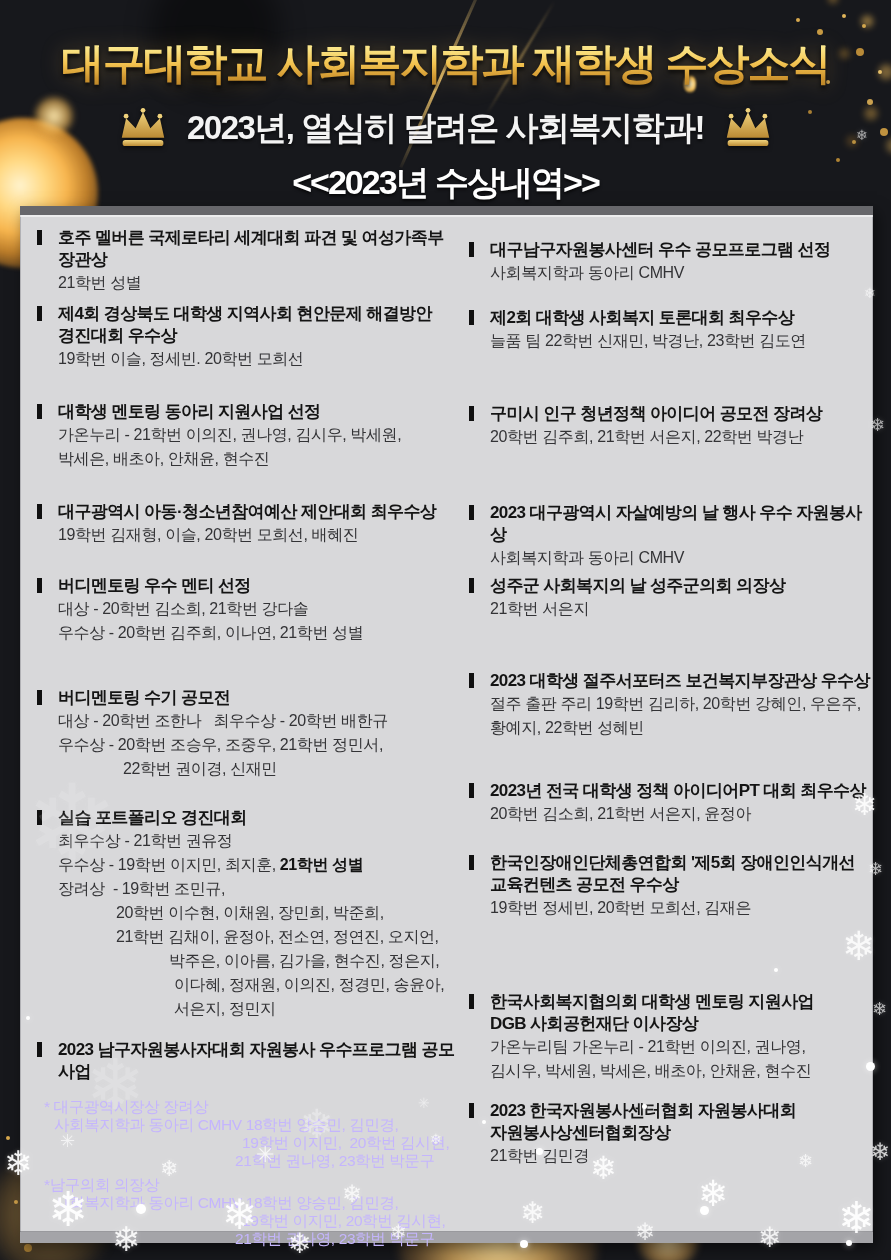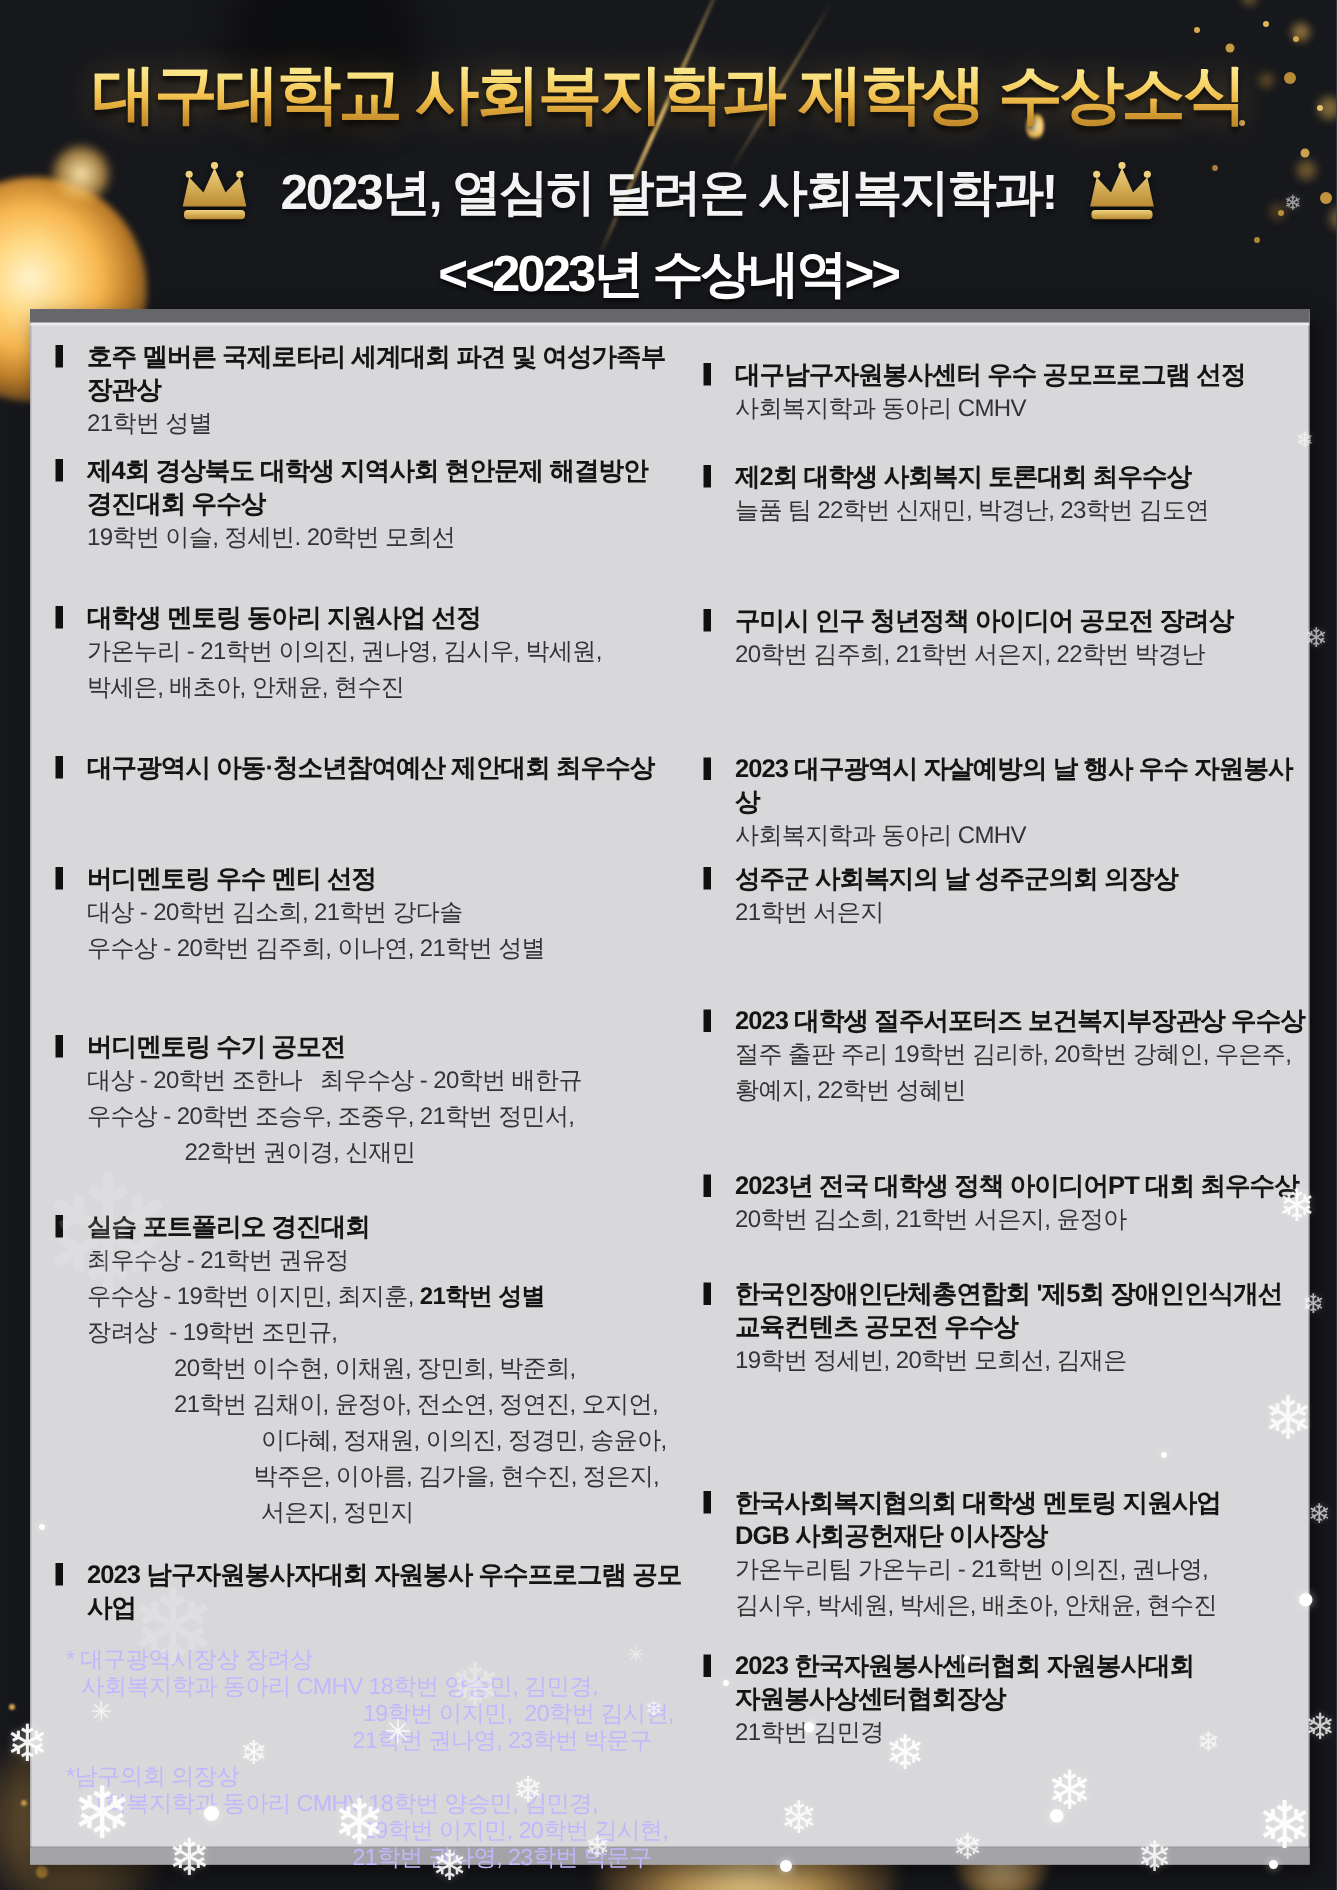--- a/index.html
+++ b/index.html
@@ -142,20 +142,21 @@
     </div>
 
     <div class="entry" style="top:186px">
       <div class="etitle"><span class="marker"></span><span>대학생 멘토링 동아리 지원사업 선정</span></div>
       <div class="eline">가온누리 - 21학번 이의진, 권나영, 김시우, 박세원,</div>
       <div class="eline">박세은, 배초아, 안채윤, 현수진</div>
     </div>
 
     <div class="entry" style="top:286px">
       <div class="etitle"><span class="marker"></span><span>대구광역시 아동·청소년참여예산 제안대회 최우수상</span></div>
+      <div class="eline">19학번 김재형, 이슬, 20학번 모희선, 배혜진</div>
     </div>
 
     <div class="entry" style="top:360px">
       <div class="etitle"><span class="marker"></span><span>버디멘토링 우수 멘티 선정</span></div>
       <div class="eline">대상 - 20학번 김소희, 21학번 강다솔</div>
       <div class="eline">우수상 - 20학번 김주희, 이나연, 21학번 성별</div>
     </div>
 
     <div class="entry" style="top:472px">
       <div class="etitle"><span class="marker"></span><span>버디멘토링 수기 공모전</span></div>
@@ -164,22 +165,22 @@
       <div class="eline i87">22학번 권이경, 신재민</div>
     </div>
 
     <div class="entry" style="top:592px">
       <div class="etitle"><span class="marker"></span><span>실습 포트폴리오 경진대회</span></div>
       <div class="eline">최우수상 - 21학번 권유정</div>
       <div class="eline"><span>우수상 - 19학번 이지민, 최지훈, </span><span class="b">21학번 성별</span></div>
       <div class="eline">장려상  - 19학번 조민규,</div>
       <div class="eline i90">20학번 이수현, 이채원, 장민희, 박준희,</div>
       <div class="eline i90">21학번 김채이, 윤정아, 전소연, 정연진, 오지언,</div>
+      <div class="eline i133">박주은, 이아름, 김가을, 현수진, 정은지,</div>
       <div class="eline i138">이다혜, 정재원, 이의진, 정경민, 송윤아,</div>
-      <div class="eline i133">박주은, 이아름, 김가을, 현수진, 정은지,</div>
       <div class="eline i138">서은지, 정민지</div>
     </div>
 
     <div class="entry" style="top:824px">
       <div class="etitle"><span class="marker"></span><span>2023 남구자원봉사자대회 자원봉사 우수프로그램 공모사업</span></div>
       <div class="eblock">
         <div class="bhead">* 대구광역시장상 장려상</div>
         <div class="bline">사회복지학과 동아리 CMHV 18학번 양승민, 김민경,</div>
         <div class="bline b206">19학번 이지민,  20학번 김시현,</div>
         <div class="bline b199">21학번 권나영, 23학번 박문구</div>

